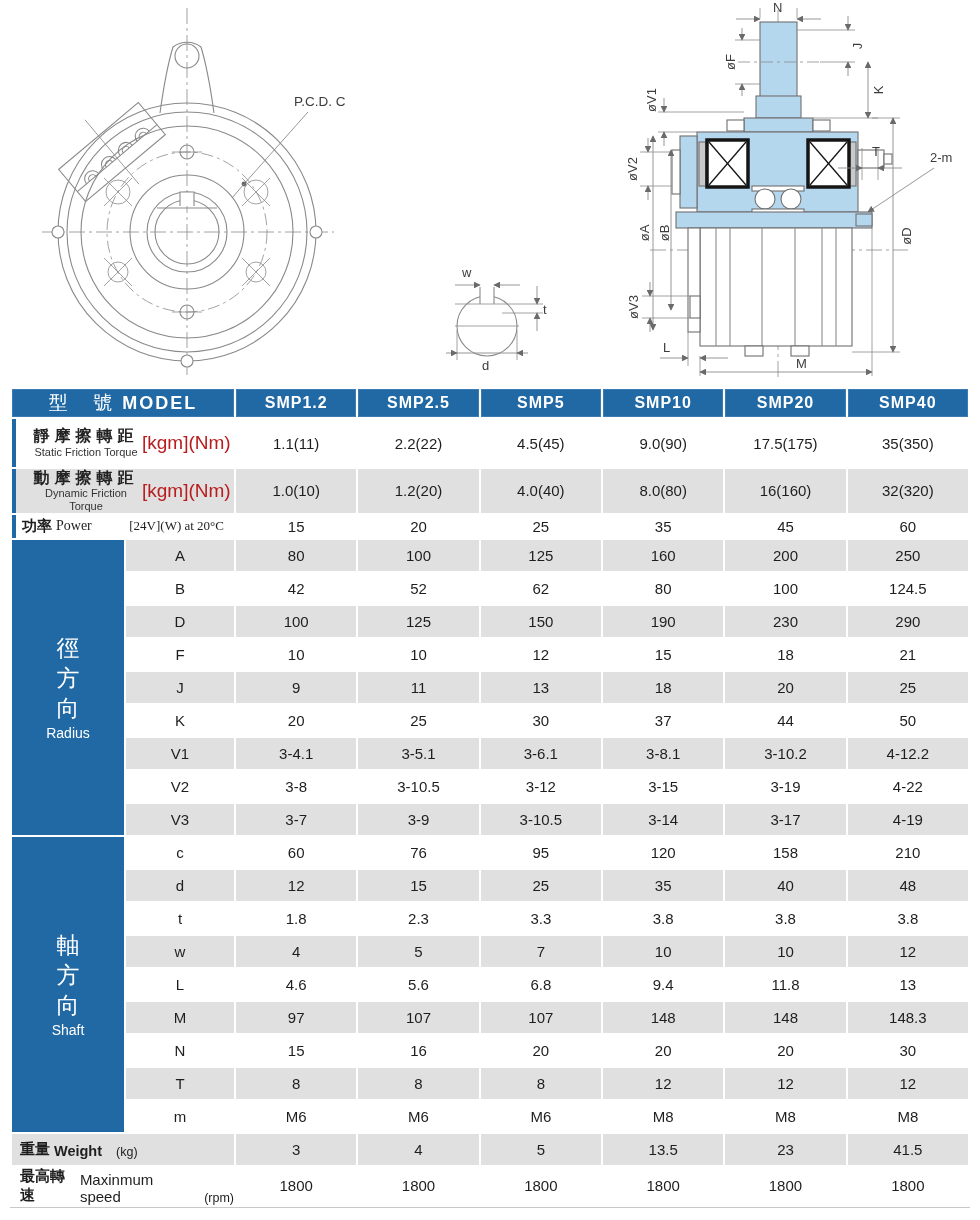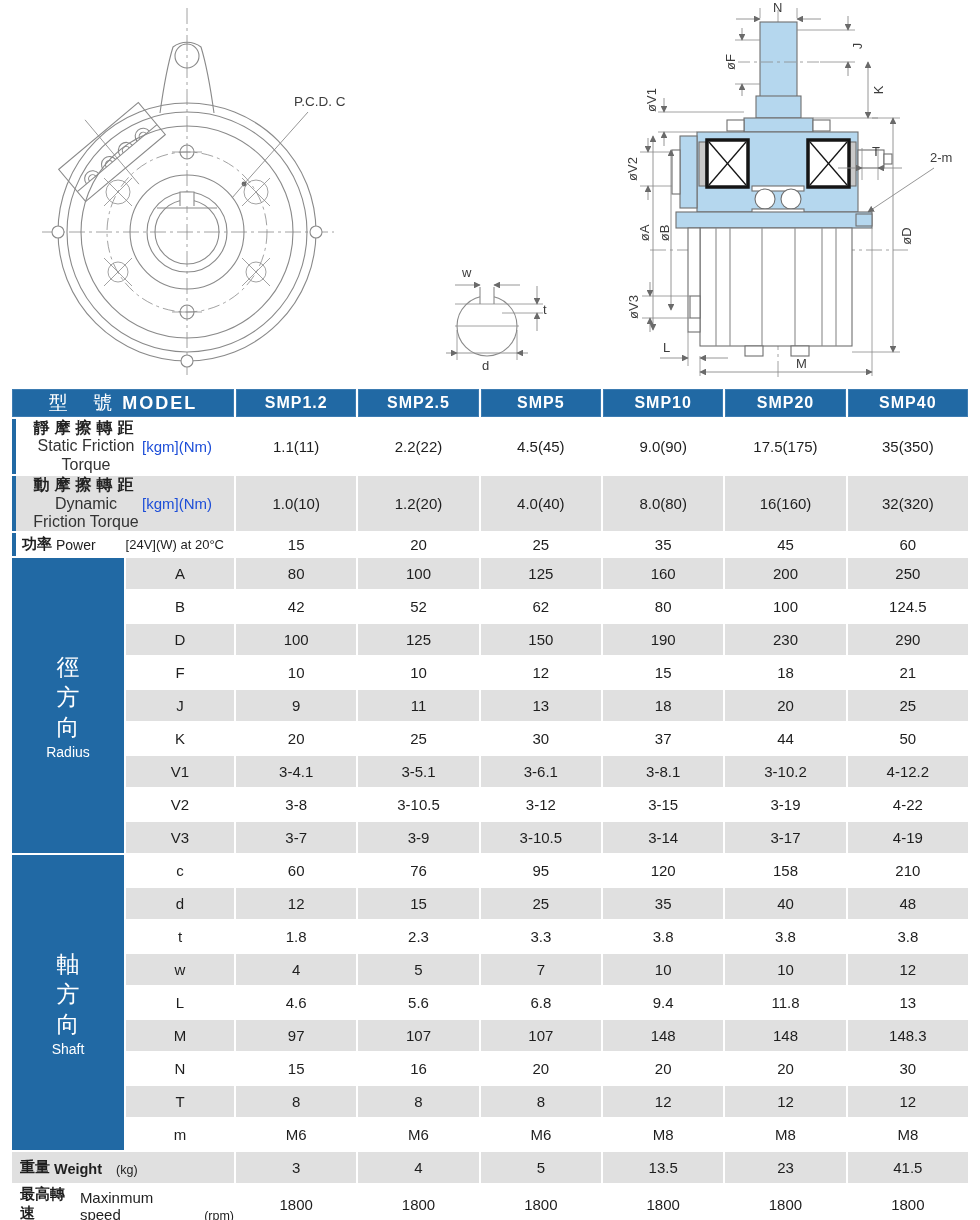--- a/index.html
+++ b/index.html
@@ -22,23 +22,23 @@
   tr.dim td{height:31px;}
   tr.wt td{height:31px;}
   tr.spd td{height:31px;}
   .shade td{background:#e0e0e0;}
   .shade td.blk, tr td.blk{background:#2169a4;}
   td.blueedge{border-left:4px solid #2169a4;}
   td.mergedlbl{text-align:left;}
   .spec-cell{display:flex;align-items:center;width:100%;}
   .spec-cell .names{flex:1;padding-left:14px;line-height:1.15;text-align:center;}
   .spec-cell .zh{font-size:16px;font-weight:bold;letter-spacing:5px;color:#222;}
-  .spec-cell .en{font-size:16px;color:#333;}
-  .spec-cell .unit{width:92px;font-size:15px;color:#1d4ed8;}
-  .pwr-cell{display:flex;align-items:center;padding:0 10px 0 6px;}
+  .spec-cell .en{font-size:11px;color:#333;}
+  .spec-cell .unit{width:92px;font-size:19px;color:#b91c1c;}
+  .pwr-cell{display:flex;align-items:center;padding:0 10px 0 6px;font-family:Liberation Serif, serif;}
   .pwr-cell .zh{font-size:15px;font-weight:bold;margin-right:4px;}
   .pwr-cell .en{font-size:14px;}
   .pwr-cell .unit{margin-left:auto;font-size:13px;}
   .plain-cell{display:flex;align-items:flex-end;padding-left:8px;}
   .plain-cell .zh{font-size:15px;font-weight:bold;margin-right:4px;}
   .plain-cell .en{font-size:14.5px;font-weight:bold;}
   .plain-cell .en2{font-size:15px;font-weight:normal;}
   .plain-cell .unit{font-size:12.5px;margin-left:14px;}
   td.blk{color:#fff;}
   .zh-v{display:flex;flex-direction:column;align-items:center;line-height:30px;font-size:23px;}

